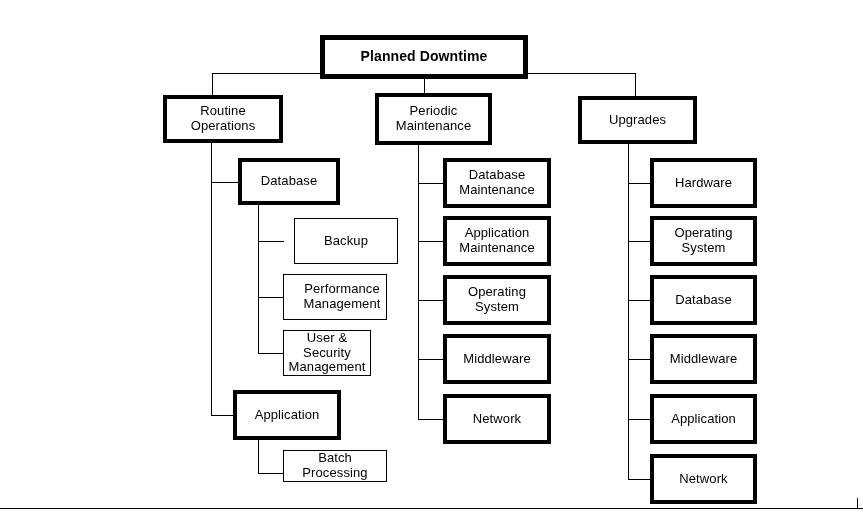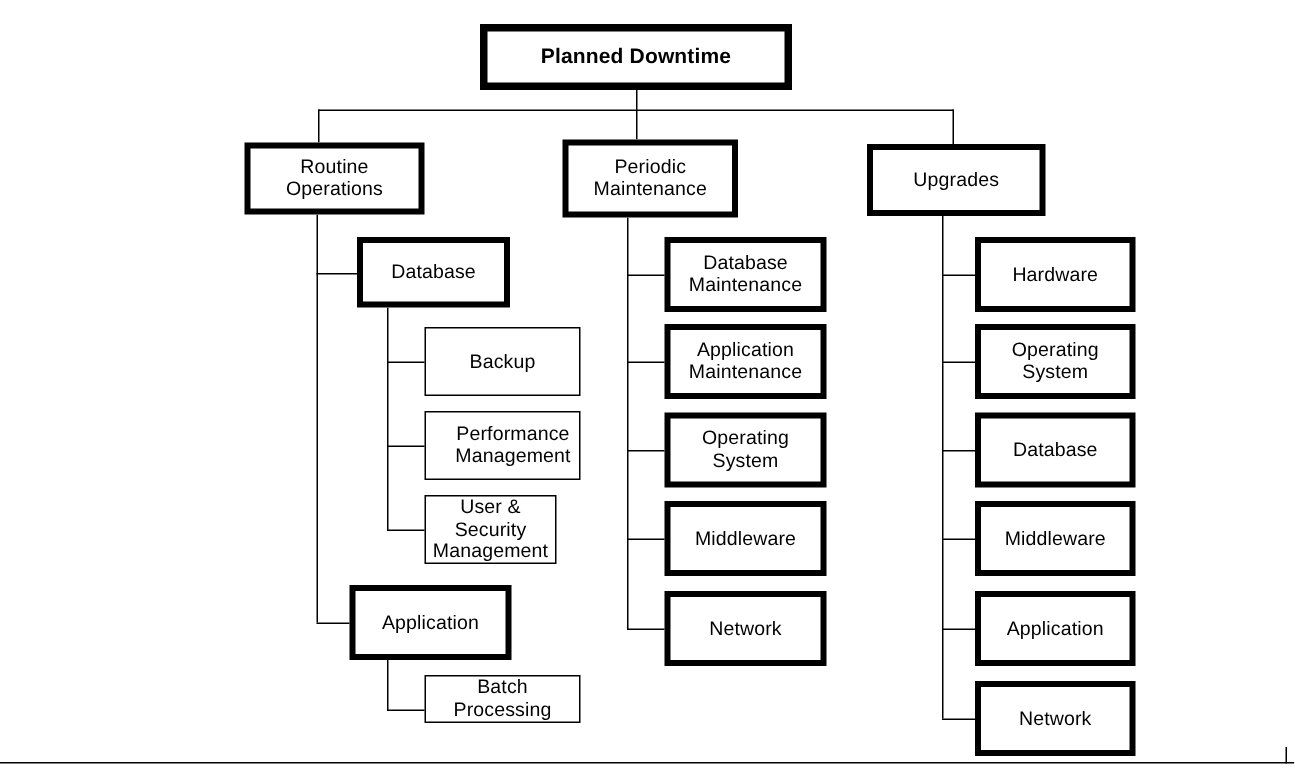--- a/index.html
+++ b/index.html
@@ -35,20 +35,21 @@
     white-space: pre-line;
     padding: 0 3px;
   }
   .node.thick {
     border-width: 4px;
   }
   .node.root {
     border-width: 5px;
     font-weight: bold;
     font-size: 14px;
+    margin-top: 19px;
   }
   .node.thin {
     border-width: 1px;
   }
   .edge {
     position: absolute;
     background: #000000;
   }
   .edge.h { height: 1px; }
   .edge.v { width: 1px; }
@@ -88,21 +89,21 @@
       <div class="edge h" style="left: 628px; top: 300px; width: 23px;"></div>
       <div class="edge h" style="left: 628px; top: 359px; width: 23px;"></div>
       <div class="edge h" style="left: 628px; top: 419px; width: 23px;"></div>
       <div class="edge h" style="left: 628px; top: 479px; width: 23px;"></div>
     </div>
   <div id="nodes">
       <div class="node root" style="left: 320px; top: 16px; width: 208px; height: 44px;"><span>Planned Downtime</span></div>
       <div class="node thick" style="left: 163px; top: 95px; width: 120px; height: 48px;"><span>Routine
 Operations</span></div>
       <div class="node thick" style="left: 238px; top: 158px; width: 102px; height: 47px;"><span>Database</span></div>
-      <div class="node thin" style="left: 283px; top: 218px; width: 104px; height: 46px;"><span>Backup</span></div>
+      <div class="node thin" style="left: 294px; top: 218px; width: 104px; height: 46px;"><span>Backup</span></div>
       <div class="node thin" style="left: 283px; top: 274px; width: 104px; height: 46px; padding-left: 17px;"><span>Performance
 Management</span></div>
       <div class="node thin" style="left: 283px; top: 330px; width: 88px; height: 46px;"><span>User &amp; Security
 Management</span></div>
       <div class="node thick" style="left: 233px; top: 390px; width: 108px; height: 50px;"><span>Application</span></div>
       <div class="node thin" style="left: 283px; top: 450px; width: 104px; height: 32px;"><span>Batch
 Processing</span></div>
       <div class="node thick" style="left: 375px; top: 93px; width: 117px; height: 52px;"><span>Periodic
 Maintenance</span></div>
       <div class="node thick" style="left: 443px; top: 158px; width: 108px; height: 50px;"><span>Database

